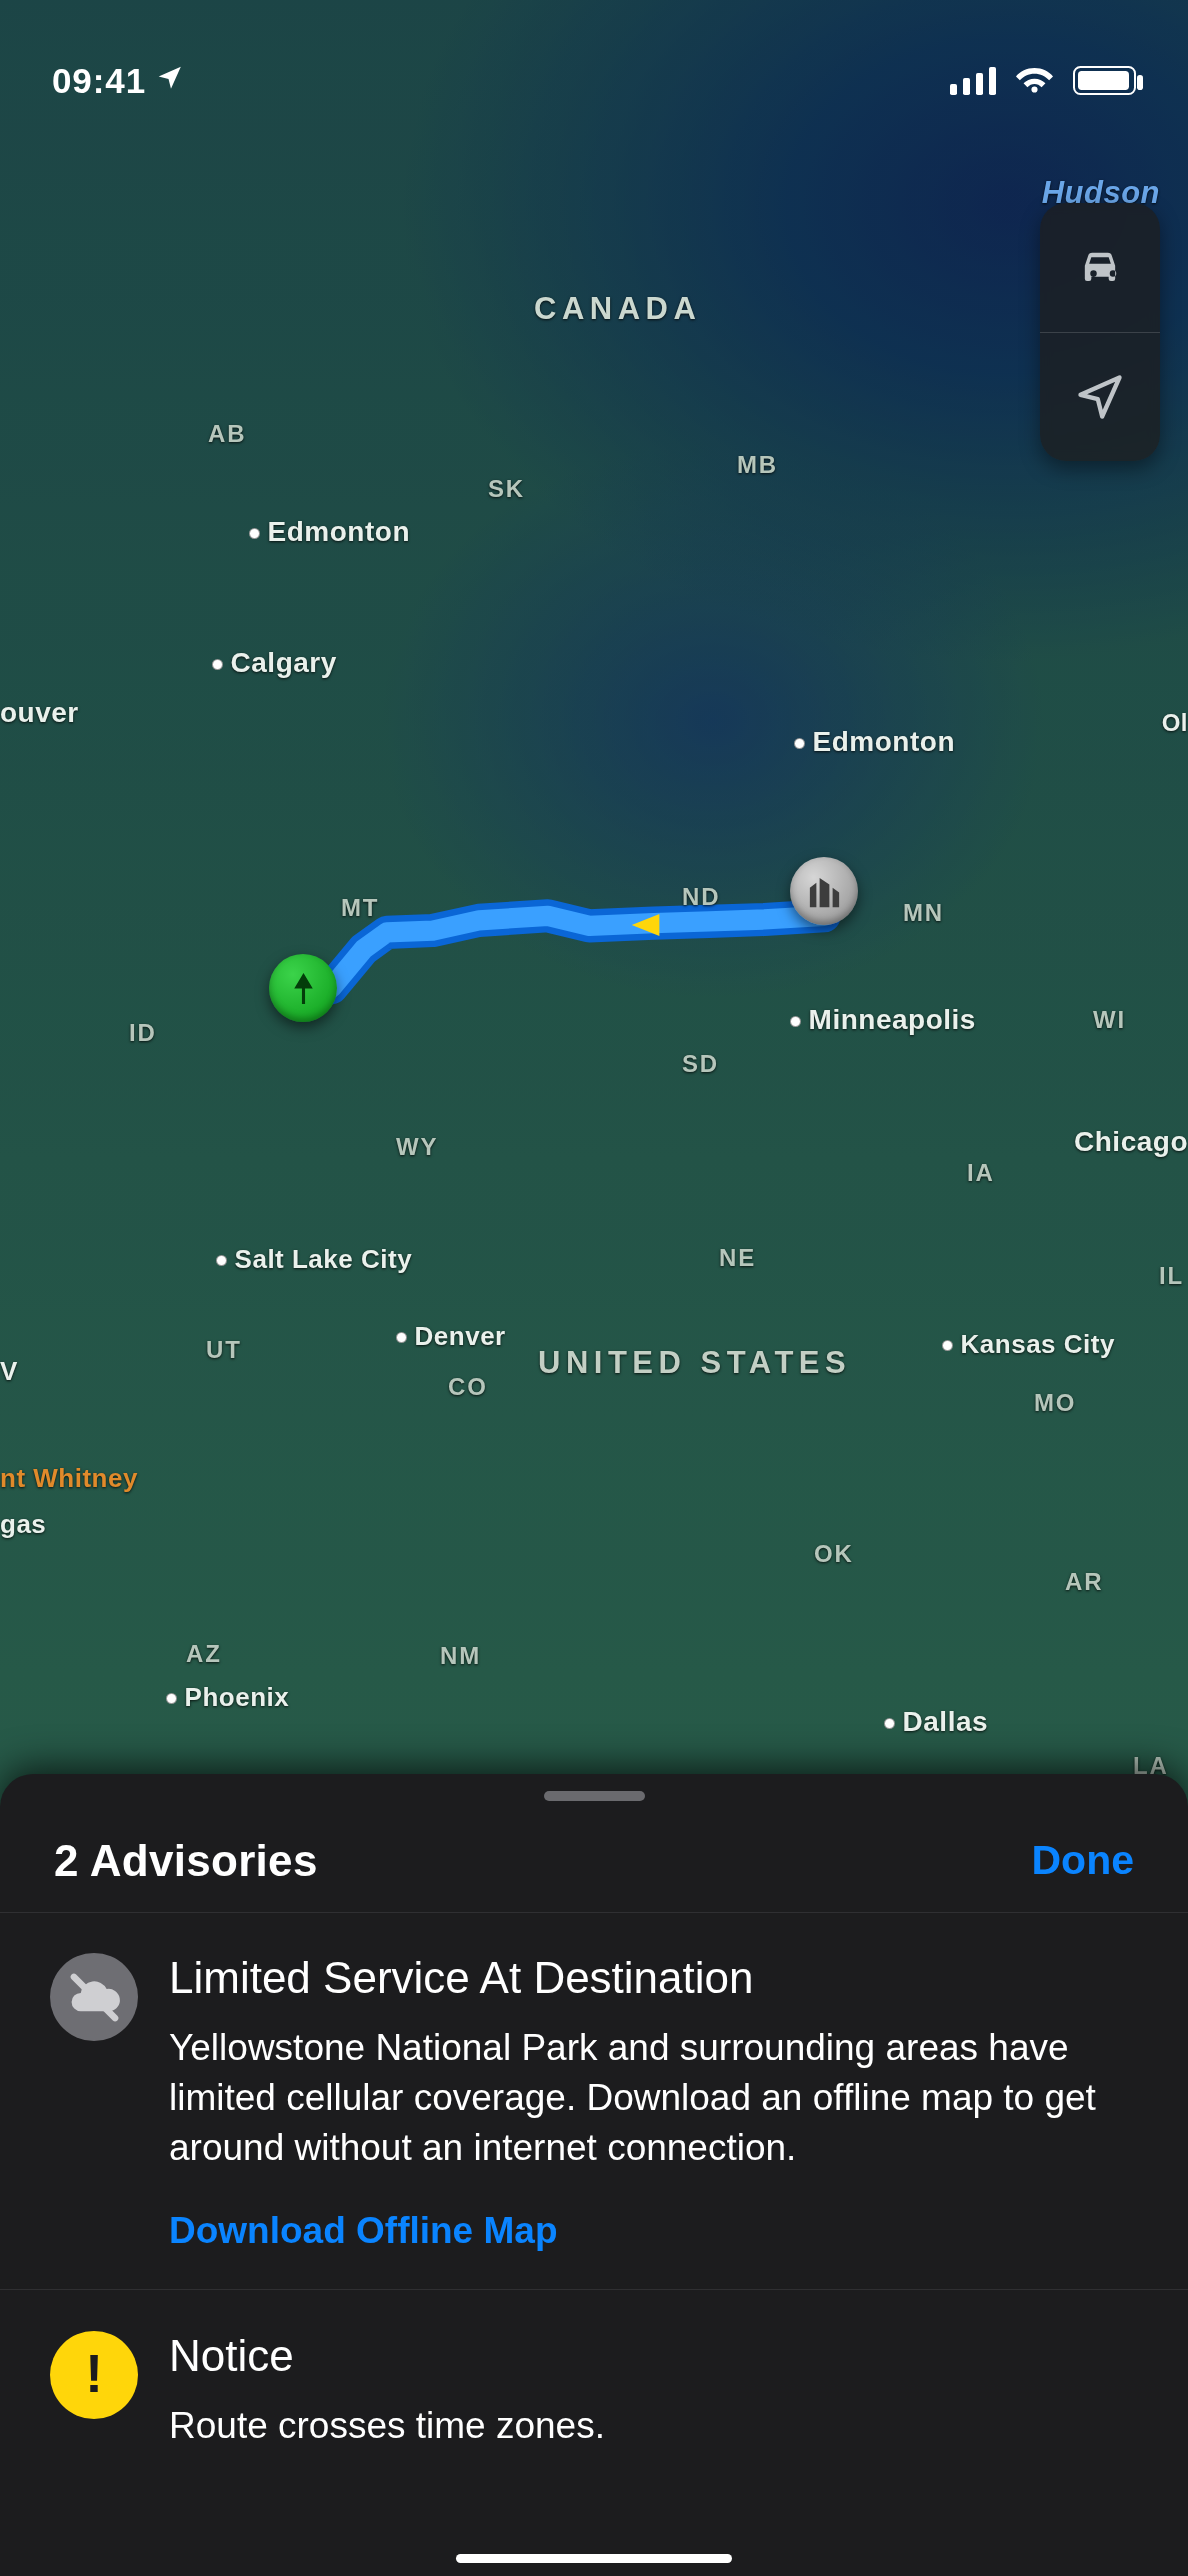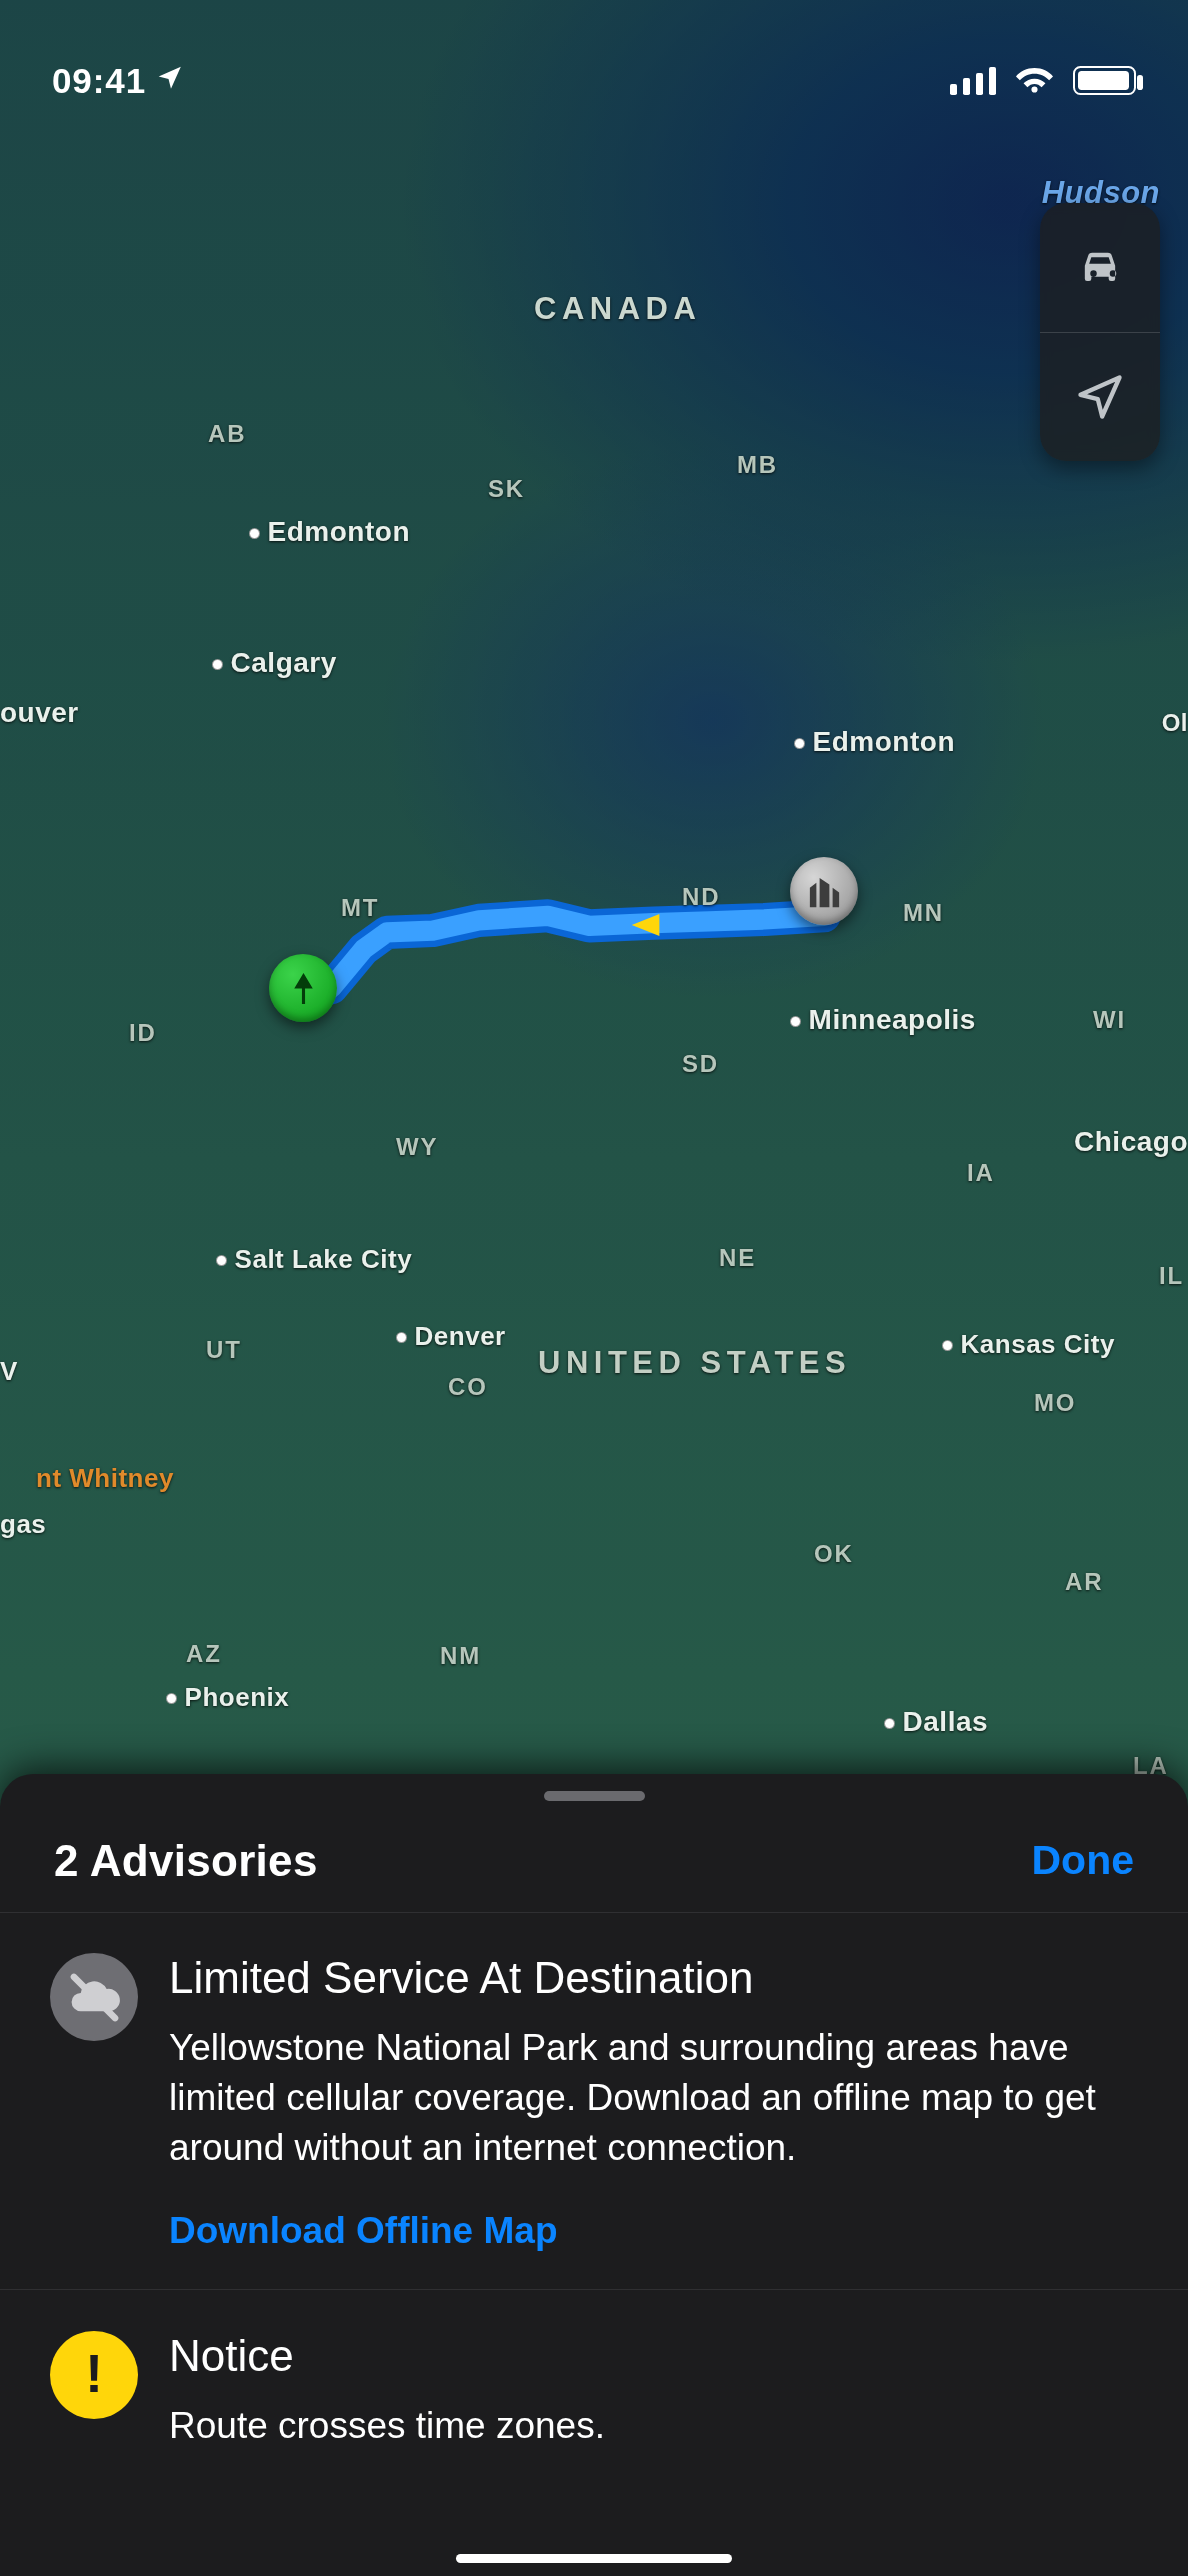--- a/index.html
+++ b/index.html
@@ -22,21 +22,21 @@
 
   .map-label {
     position:absolute; color:#d7e3dc; font-weight:600; letter-spacing:0.5px;
     text-shadow:0 0.9px 2.8px rgba(0,0,0,.8);
   }
   .country { font-size:31px; letter-spacing:5.5px; color:#cbd8cf; font-weight:800; }
   .usa   { color:#c3cfc4; }
   .state { font-size:24px; color:#b6c6bb; font-weight:800; letter-spacing:1.8px;}
   .city  { font-size:28px; color:#eaf1ec; font-weight:700; }
   .city.small { font-size:26px; }
-  .poi   { font-size:26px; color:#e08a2b; font-weight:700;padding-left:36px; }
+  .poi   { font-size:26px; color:#e08a2b; font-weight:700; }
   .dot::before{
     content:""; display:inline-block; width:9.2px; height:9.2px; border-radius:50%;
     background:#fff; border:1.8px solid rgba(0,0,0,.4); margin-right:7.4px; vertical-align:1.8px;
   }
 
   
   .status-bar{ top:53px; left:0; right:0; height:55px; display:flex; align-items:center; padding:0 52px; color:#fff; font-weight:700; z-index:5; }
   .clock{ font-size:35px; letter-spacing:0.9px; display:flex; align-items:flex-start; gap:9.2px; }
   .loc-arrow svg{ width:29.5px; height:29.5px; fill:#fff; }
   .status-right{ margin-left:auto; display:flex; align-items:center; gap:20px; }

